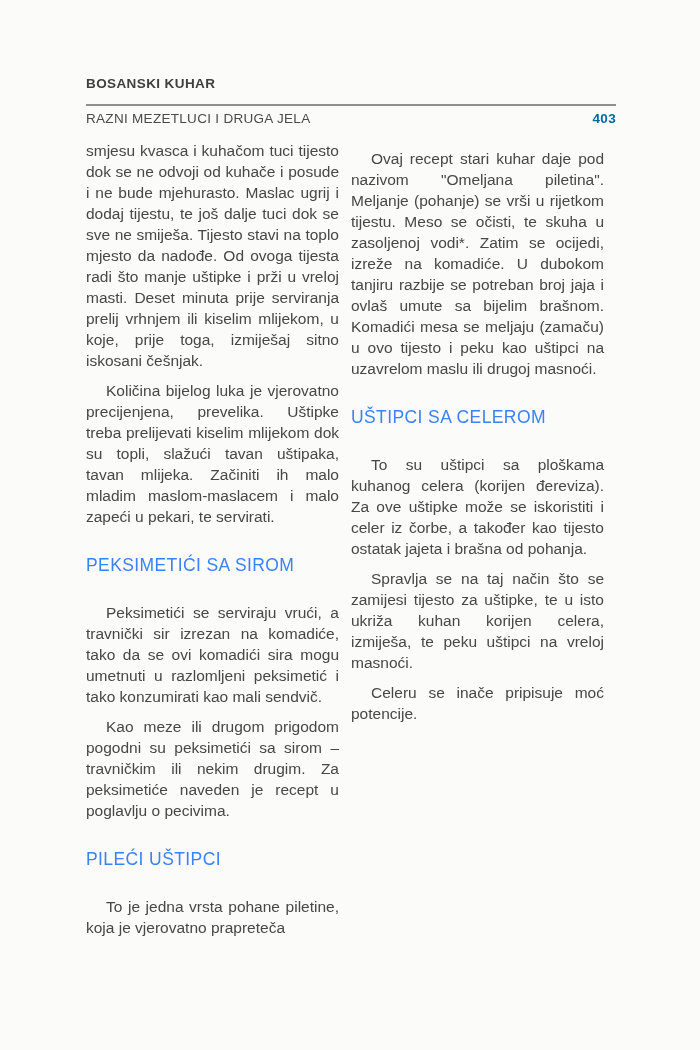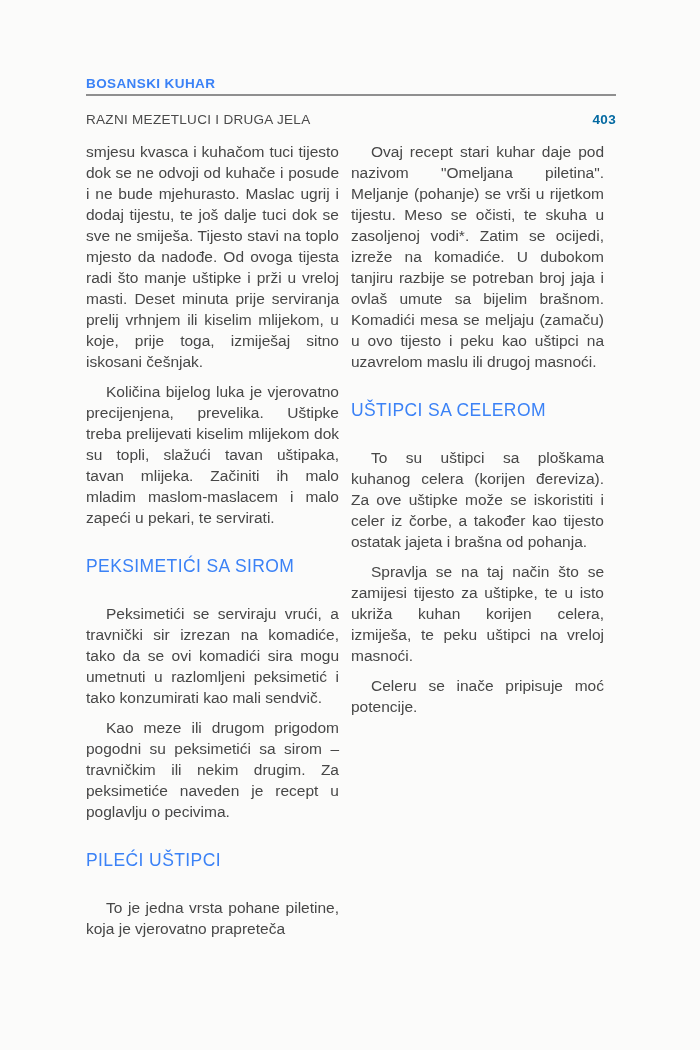--- a/index.html
+++ b/index.html
@@ -19,36 +19,36 @@
   .textblock {
     position: absolute;
     left: 86px;
     top: 76px;
     width: 530px;
   }
   .book-title {
     font-size: 13.5px;
     font-weight: bold;
     letter-spacing: 0.4px;
-    color: #3b82f6;
-    padding-bottom: 3px;
+    color: #404040;
+    padding-bottom: 13px;
   }
   .header-rule {
     border: 0;
     border-top: 2px solid #8f8f8f;
     margin: 0;
   }
   .header-row {
     display: flex;
     justify-content: space-between;
     align-items: baseline;
     font-size: 13.5px;
     letter-spacing: 0.3px;
     color: #4a4a4a;
-    margin-top: 16px;
+    margin-top: 5px;
   }
   .page-number {
     font-weight: bold;
     color: #0369a1;
   }
   .columns {
     display: flex;
     gap: 12px;
     margin-top: 14px;
   }
@@ -56,20 +56,21 @@
     width: 253px;
     font-size: 15.5px;
     line-height: 21px;
     text-align: justify;
   }
   .col p {
     margin: 0 0 9px 0;
   }
   .col p.ind {
     text-indent: 20px;
+    margin-top: 8px;
   }
   .section-heading {
     font-size: 17.5px;
     font-weight: 400;
     letter-spacing: 0.4px;
     color: #3b82f6;
     margin: 28px 0 26px 0;
     text-align: left;
   }
   .footnote {

